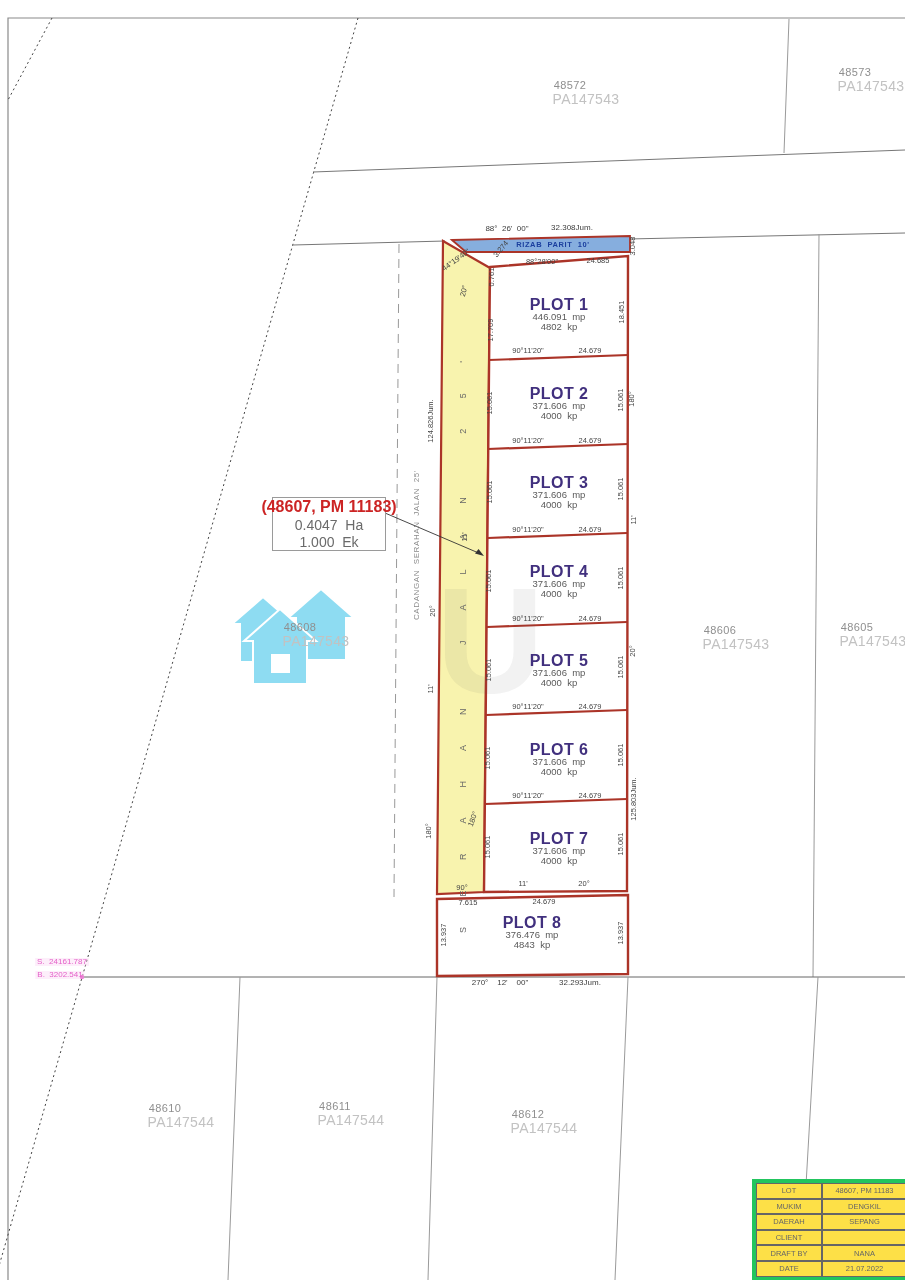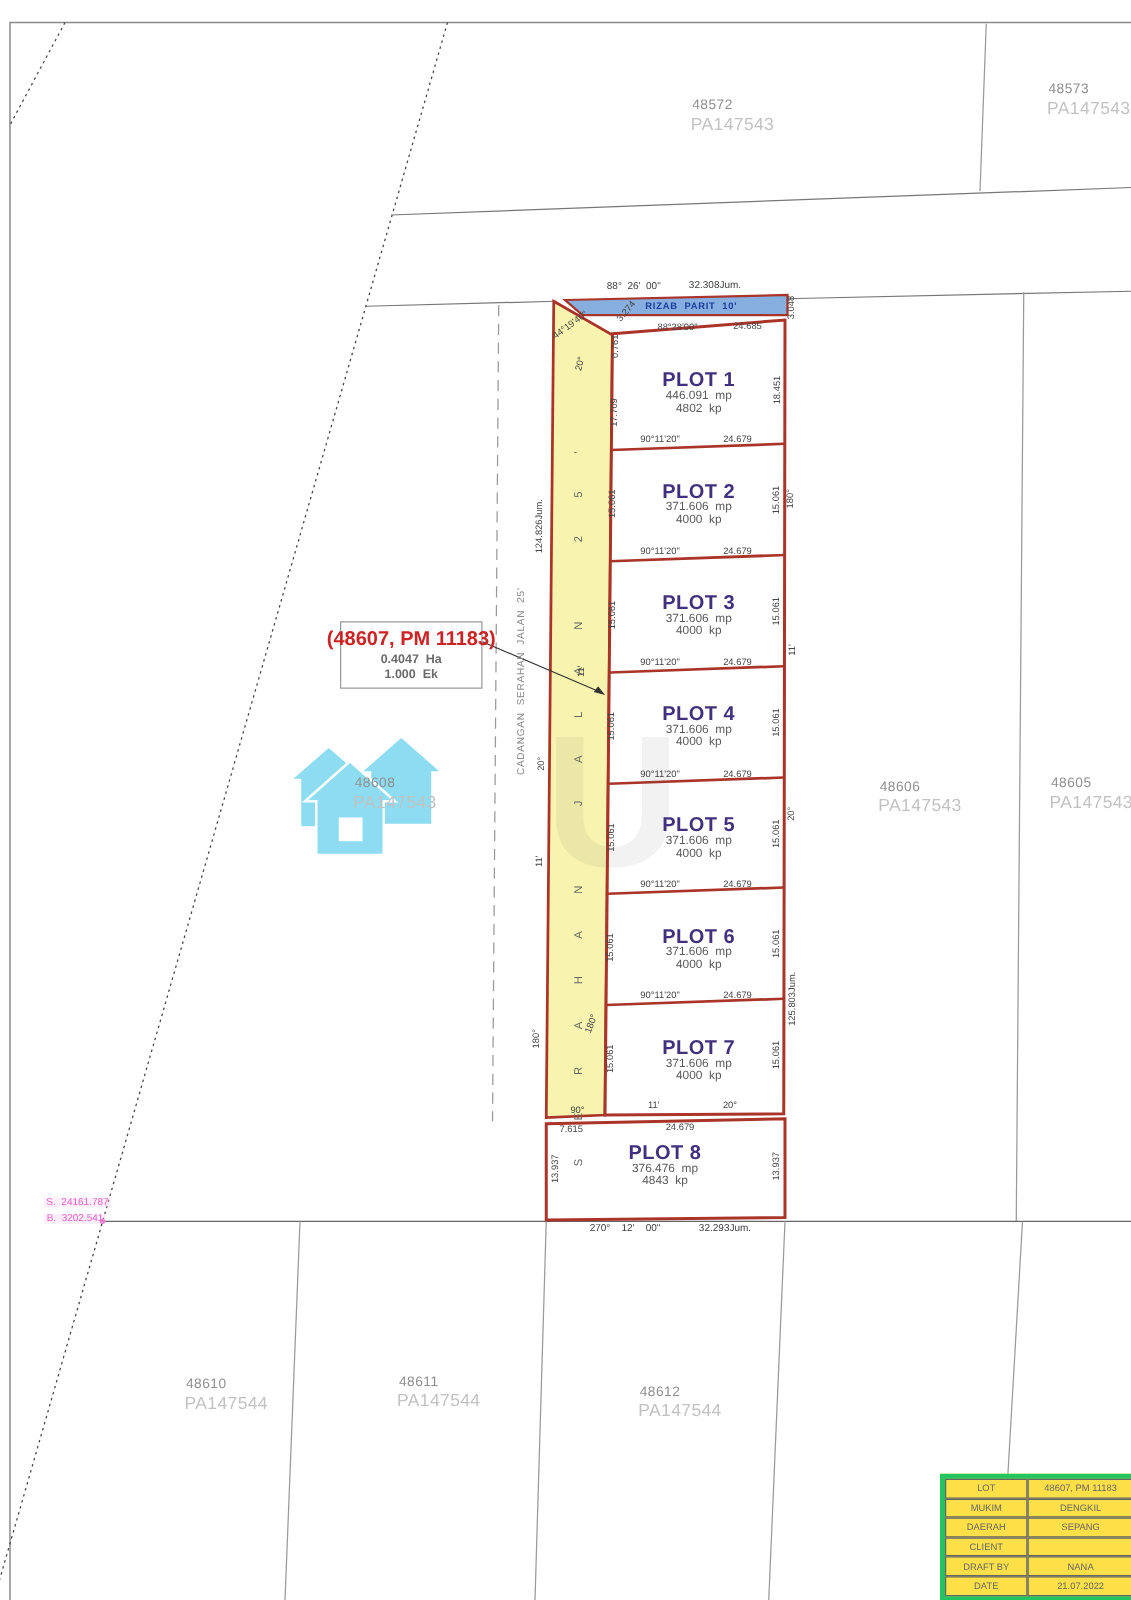--- a/index.html
+++ b/index.html
@@ -16,21 +16,21 @@
   .area{font-size:9.5px;color:#5a5a5a;}
   .bear{font-size:8px;color:#3d3d3d;}
   .rizab{font-size:7.5px;font-weight:bold;color:#1b3f9e;letter-spacing:.6px;}
   .roadtxt{font-size:9px;color:#666;letter-spacing:14px;}
   .cadangan{font-size:8px;color:#8a8a8a;letter-spacing:.6px;}
   .pink{font-size:8px;color:#e45fc8;background:rgba(250,205,240,.35);padding:0 2px;}
   .annbox{position:absolute;left:272px;top:497px;width:112px;height:52px;background:#fff;
           border:1px solid #9a9a9a;z-index:4;display:flex;flex-direction:column;
           align-items:center;justify-content:center;gap:1px;}
   .anntitle{font-size:16px;font-weight:bold;color:#cc2424;white-space:nowrap;}
-  .annval{font-size:10px;color:#6a6a6a;white-space:pre;font-weight:bold;}
+  .annval{font-size:14px;color:#6a6a6a;white-space:pre;}
   .wmU{position:absolute;left:436px;top:566px;font-size:150px;font-weight:bold;
        color:rgba(90,90,90,0.08);z-index:2;line-height:1;}
   .tblock{position:absolute;left:752px;top:1179px;width:151px;z-index:4;background:#fde047;
           border:4px solid #22c55e;display:grid;grid-template-columns:66px 1fr;}
   .tcell{border:0.5px solid #666;font-size:7.5px;color:#666;display:flex;align-items:center;
          justify-content:center;height:13.6px;white-space:nowrap;}
 </style>
 </head>
 <body>
 
@@ -196,21 +196,21 @@
   <div class="v" style="left:488px;top:847px;">15.061</div>
   <div class="v" style="left:621px;top:844px;">15.061</div>
   <div class="lbl" style="left:523px;top:884px;">11'</div>
   <div class="lbl" style="left:584px;top:884px;">20°</div>
 
   <div class="lbl plotname" style="left:532px;top:923px;">PLOT 8</div>
   <div class="lbl area" style="left:532px;top:935px;">376.476  mp</div>
   <div class="lbl area" style="left:532px;top:945px;">4843  kp</div>
   <div class="v" style="left:444px;top:935px;">13.937</div>
   <div class="v" style="left:621px;top:933px;">13.937</div>
-  <div class="lbl" style="left:457px;top:903px;">7.615</div>
+  <div class="lbl" style="left:468px;top:903px;">7.615</div>
   <div class="lbl" style="left:544px;top:902px;">24.679</div>
 
   <div class="lbl pink" style="left:62px;top:962px;">S.  24161.787</div>
   <div class="lbl pink" style="left:60px;top:975px;">B.  3202.541</div>
 
   <div class="tblock">
     <div class="tcell">LOT</div>
     <div class="tcell">48607,  PM  11183</div>
     <div class="tcell">MUKIM</div>
     <div class="tcell">DENGKIL</div>

